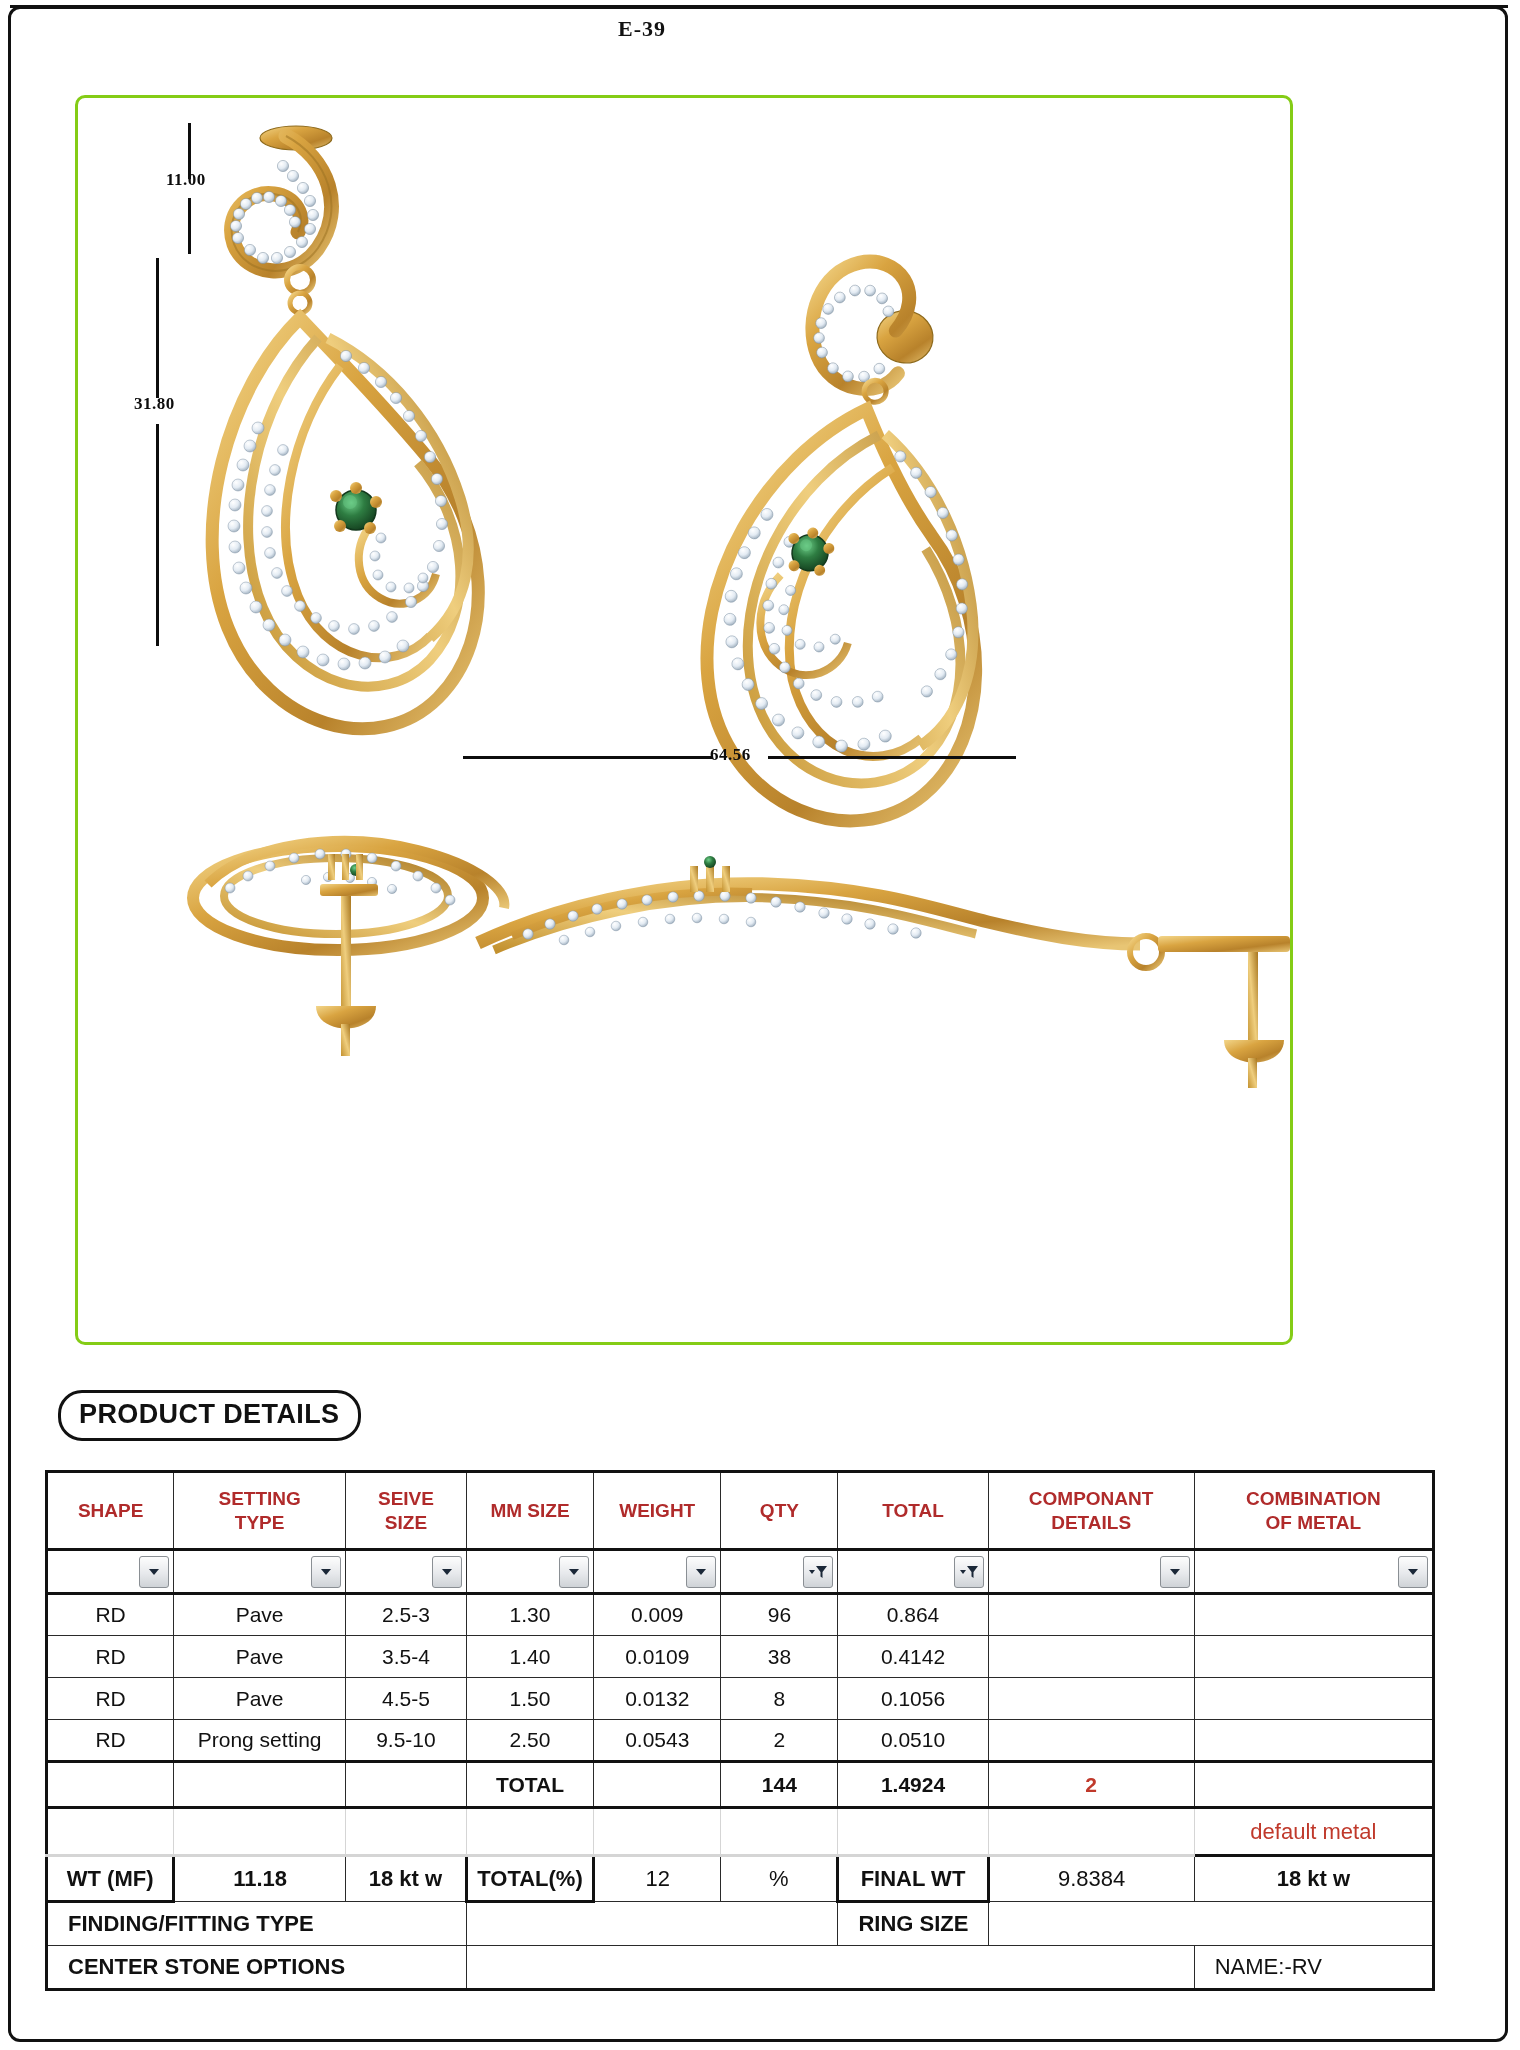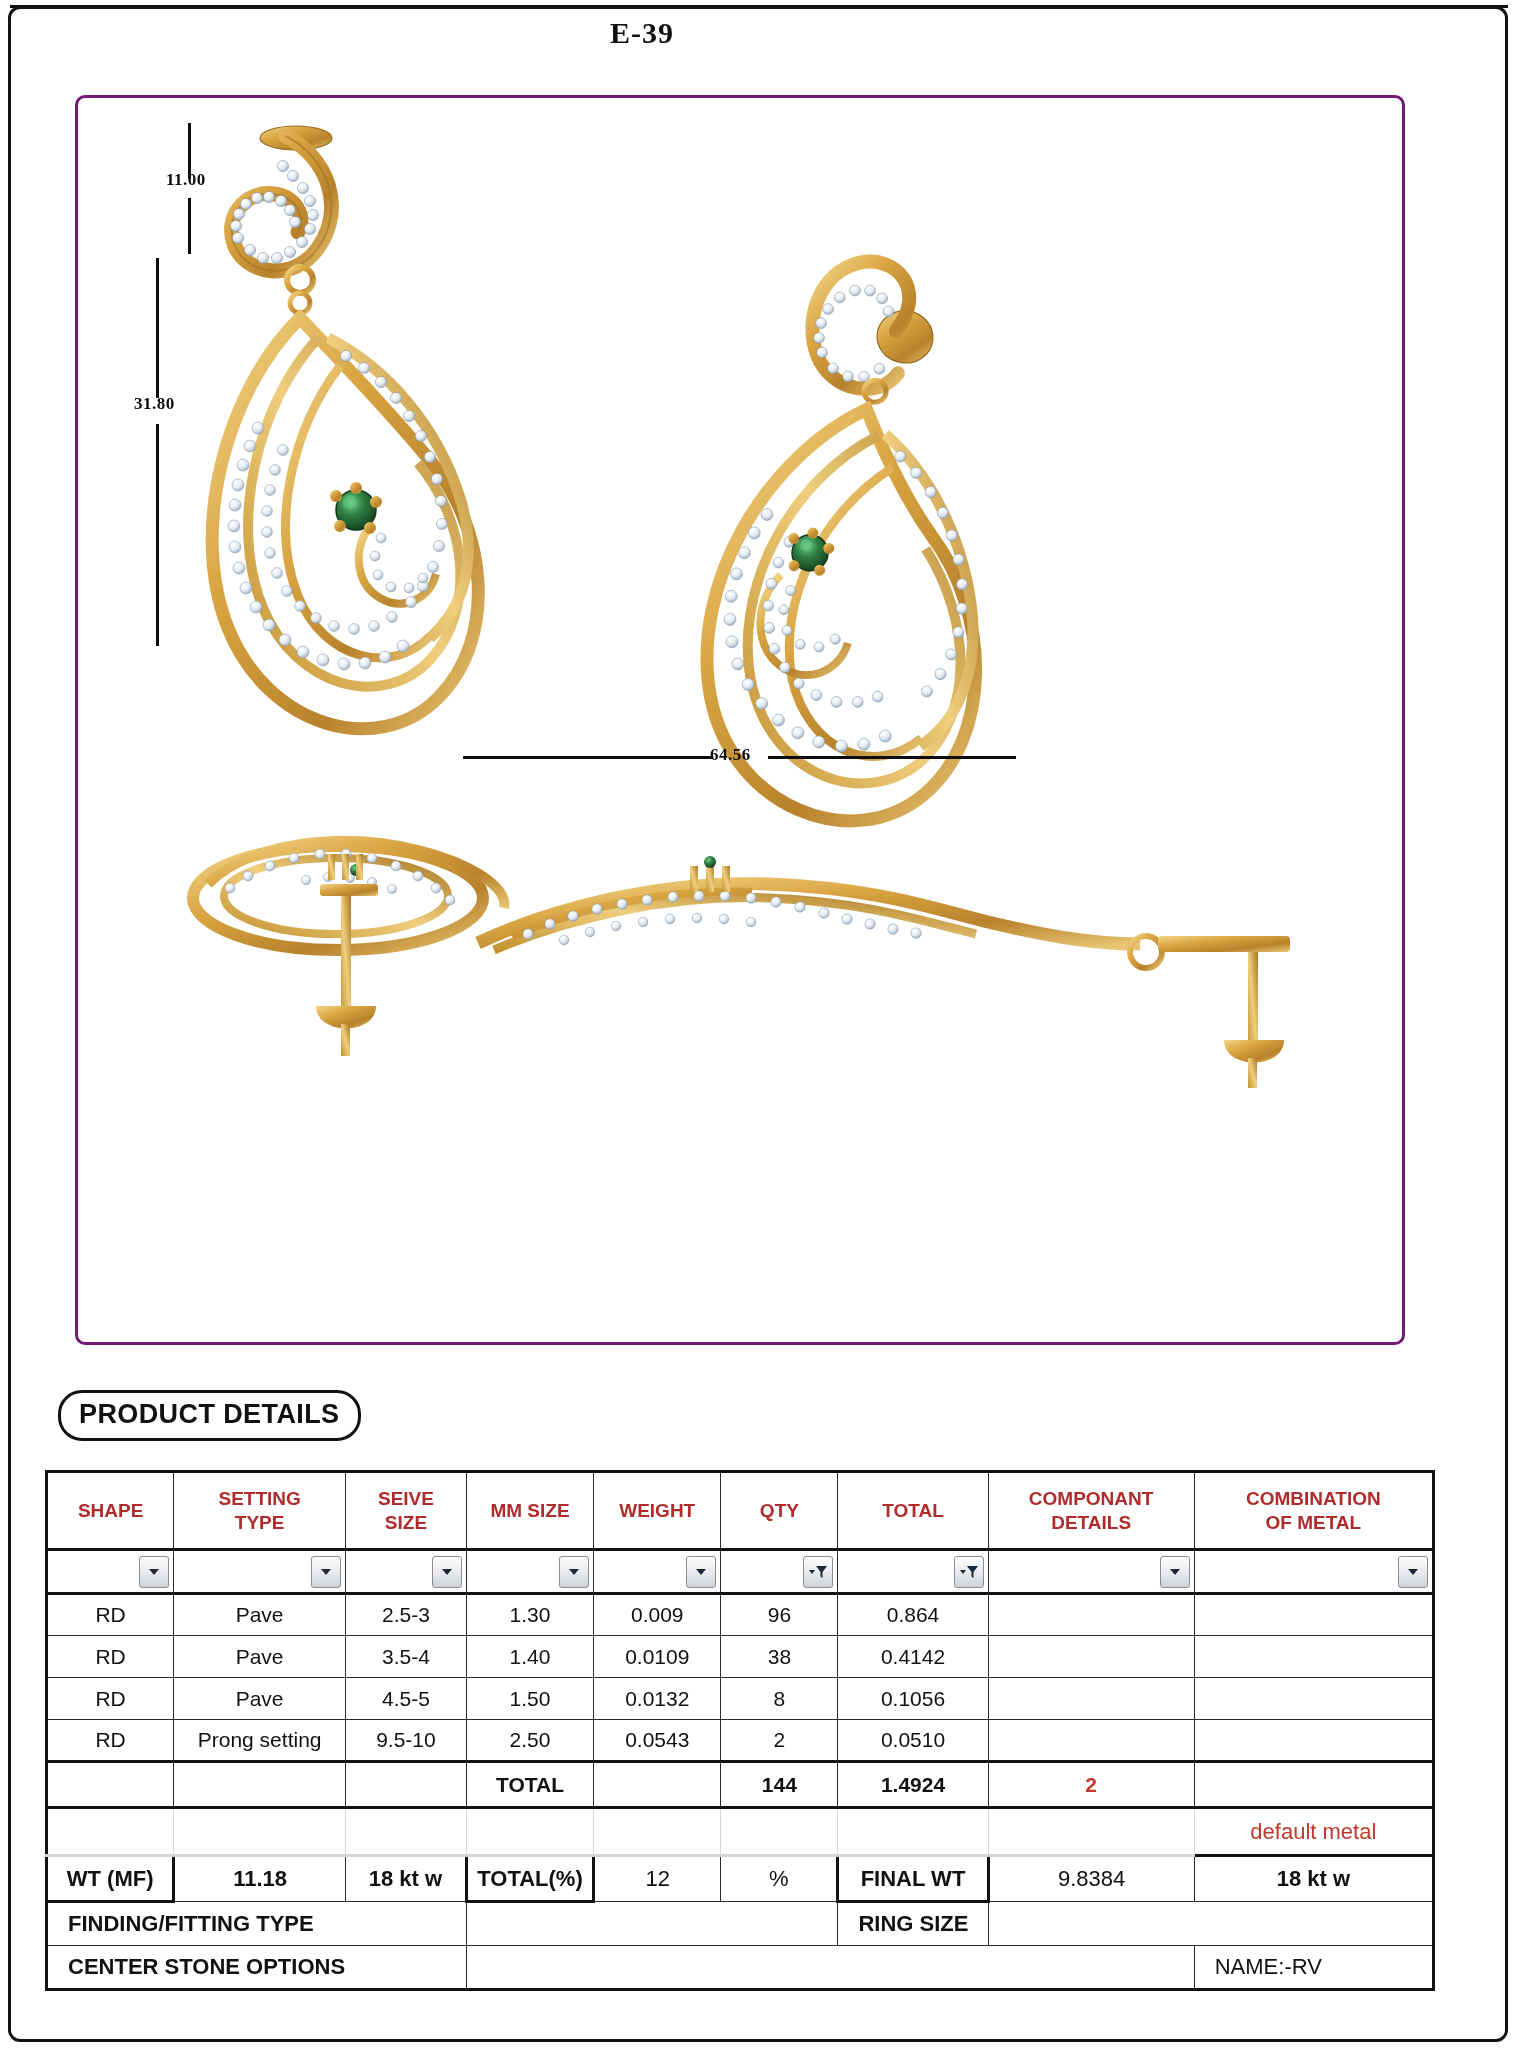--- a/index.html
+++ b/index.html
@@ -25,36 +25,36 @@
     pointer-events: none;
   }
 
   
   .doc-title {
     position: absolute;
     left: 0; top: 16px; width: 1284px;
     text-align: center;
     font-family: "Liberation Serif", serif;
     font-weight: bold;
-    font-size: 30px;
+    font-size: 22px;
     letter-spacing: 1px;
     color: #111;
   }
   .title-rule {
     position: absolute;
     left: 10px; top: 5px; width: 1498px;
     height: 3px; background: #111;
   }
 
   
   .render-panel {
     position: absolute;
     left: 75px; top: 95px;
-    width: 1330px; height: 1250px;
-    border: 3px solid #701a75;
+    width: 1218px; height: 1250px;
+    border: 3px solid #84cc16;
     border-radius: 10px;
     background: #fff;
     overflow: hidden;
   }
 
   
   .dim-label {
     position: absolute;
     font-family: "Liberation Serif", serif;
     font-weight: bold;

